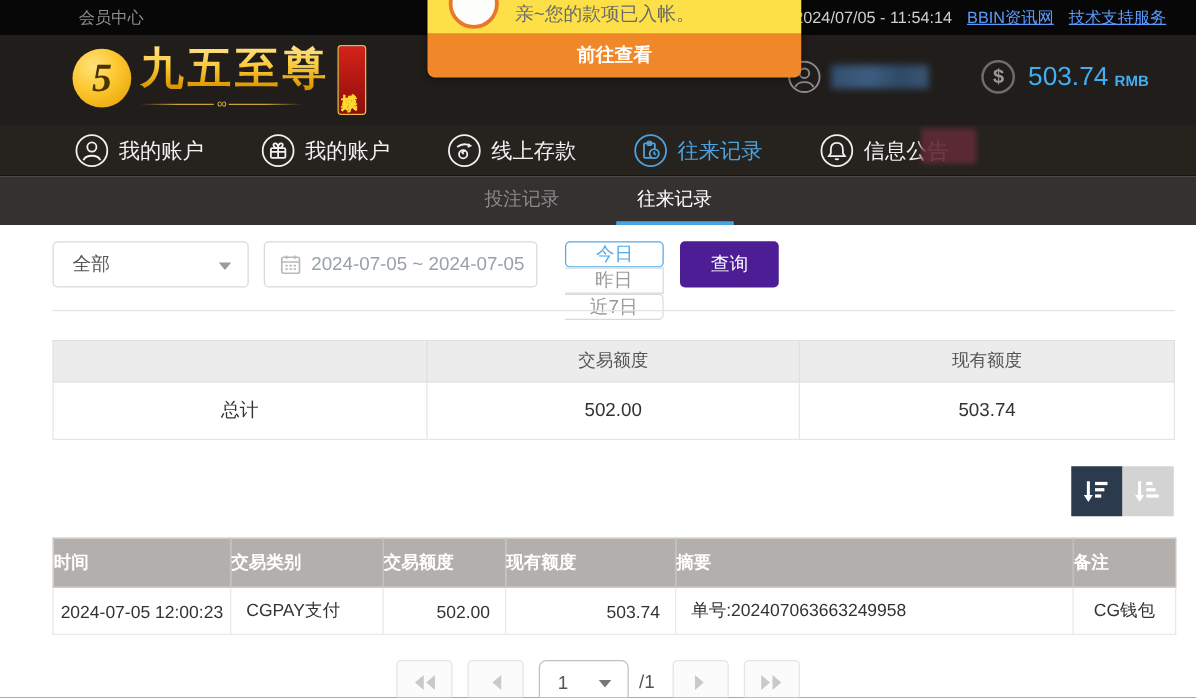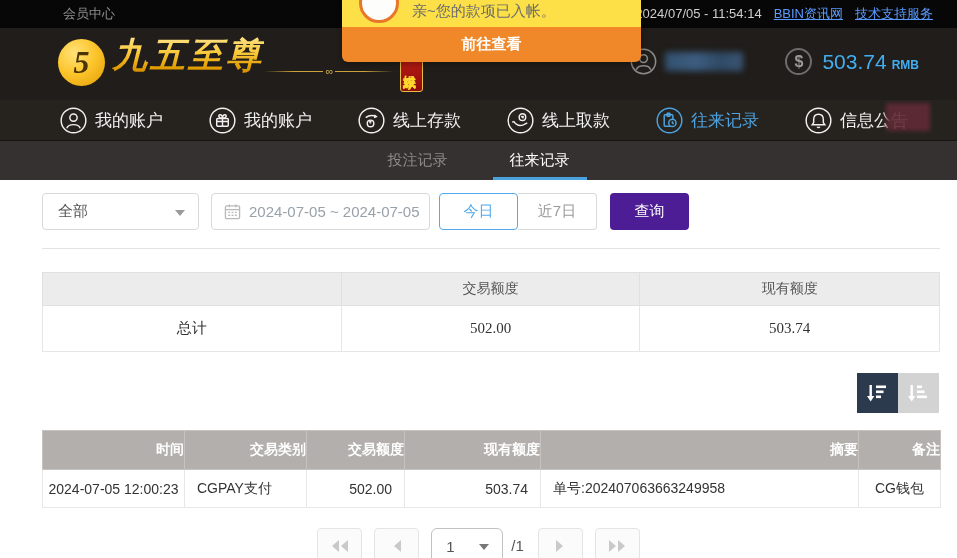--- a/index.html
+++ b/index.html
@@ -17,21 +17,21 @@
   .tb-link:first-of-type { }
 
   
   .header { position:absolute; top:28px; left:0; width:957px; height:72px; background:#201d1a; }
   .logo { position:absolute; left:58px; top:5px; display:flex; align-items:flex-start; cursor:pointer; }
   .logo-circle { width:47px; height:47px; border-radius:50%; margin-top:6px;
                  background:radial-gradient(circle at 35% 30%, #ffe27a 0%, #fdc62e 45%, #e09c00 100%);
                  display:flex; align-items:center; justify-content:center;
                  font-size:32px; font-weight:bold; font-style:italic; color:#4a3405;
                  font-family:"Liberation Serif","DejaVu Serif",serif; }
-  .logo-main { margin-left:7px; display:flex; align-items:flex-end;font-style:italic; }
+  .logo-main { margin-left:7px; display:flex; flex-direction:column; align-items:flex-start; }
   .logo-text { font-size:35px; font-weight:bold; letter-spacing:3px; line-height:44px;
                background:linear-gradient(180deg,#ffe79a 0%,#fbc93a 45%,#e09b00 80%,#c77f00 100%);
                -webkit-background-clip:text; background-clip:text; color:transparent; }
   .logo-flourish { width:130px; height:12px; display:flex; align-items:center; justify-content:center; }
   .fl-line { flex:1; height:1px; background:linear-gradient(90deg,transparent,#caa23a,#caa23a); }
   .fl-line.r { background:linear-gradient(90deg,#caa23a,#caa23a,transparent); }
   .fl-mid { color:#d8b04a; font-size:11px; line-height:10px; padding:0 3px; letter-spacing:-1px; }
   .logo-badge { margin-left:6px; margin-top:3px; width:23px; height:56px; border-radius:3px;
                 background:linear-gradient(180deg,#d42318,#8f0d0b); border:1px solid #e8bc4a;
                 color:#ffd92e; font-size:13px; font-weight:bold; line-height:17px;
@@ -78,46 +78,46 @@
   .content { position:absolute; top:180px; left:0; width:957px; bottom:0; background:#fff;padding-left:20px; }
 
   .filters { position:absolute; top:13px; left:42px; height:37px; display:flex; align-items:stretch; }
   .select { position:relative; width:157px; border:1px solid #d9d9d9; border-radius:4px; background:#fff;
             display:flex; align-items:center; padding-left:15px; color:#555; font-size:15px; cursor:pointer; }
   .caret { position:absolute; right:13px; top:50%; margin-top:-2px; width:0; height:0;
            border-left:5px solid transparent; border-right:5px solid transparent; border-top:6px solid #9b9b9b; }
   .datebox { width:219px; margin-left:12px; border:1px solid #d9d9d9; border-radius:4px; background:#fff;
              display:flex; align-items:center; padding-left:12px; color:#98a2aa; font-size:15px; cursor:pointer; }
   .datebox svg { margin-right:8px; }
-  .quick-group { display:flex; margin-left:9px; }
+  .quick-group { display:flex; margin-left:22px;flex-direction:column; }
   .qbtn { width:79px; background:#fff; border:1px solid #d9d9d9; border-left:none; color:#999;
           font-size:15px; cursor:pointer; font-family:inherit; }
   .qbtn:first-child { border-left:1px solid #d9d9d9; border-radius:4px 0 0 4px; }
   .qbtn:last-child { border-radius:0 4px 4px 0; }
   .qbtn.active { border:1px solid #54a9e8; color:#54a9e8; border-radius:4px; }
   .search-btn { width:79px; margin-left:13px; background:#4c1d95; border:none; border-radius:4px;
                 color:#fff; font-size:15px; cursor:pointer; font-family:inherit; }
 
   .divider { position:absolute; top:68px; left:42px; width:898px; height:1px; background:#e3e3e3; }
 
   table { border-collapse:collapse; }
   .summary { position:absolute; top:92px; left:42px; width:898px; }
   .summary th { height:33px; background:#ececec; border:1px solid #e2e0de; color:#555;
                 font-size:14px; font-weight:normal; text-align:center; }
   .summary td { height:46px; background:#fff; border:1px solid #e8e6e4; color:#333;
-                font-size:15px; text-align:center;font-family:Liberation Serif, serif; }
+                font-size:15px; text-align:center; }
 
   .sort-btns { position:absolute; top:193px; right:18px; display:flex; }
   .sort-btn { width:41px; height:40px; border:none; cursor:pointer; display:flex; align-items:center; justify-content:center; }
   .sort-btn.dark { background:#2b3b4d; }
   .sort-btn.light { background:#d3d3d3; }
 
   .records { position:absolute; top:250px; left:42px; width:898px; table-layout:fixed; }
   .records th { height:39px; background:#b2afac; border:1px solid #c5c2bf; color:#fff;
-                font-size:14px; font-weight:bold; text-align:right; }
+                font-size:14px; font-weight:bold; text-align:left; }
   .records td { height:38px; background:#fff; border:1px solid #e8e8e8; color:#333; font-size:14px;
                 padding:0 12px; white-space:nowrap; overflow:hidden; }
   .records td.c { text-align:center; padding:0 4px; }
   .records td.r { text-align:right; }
   .records td.l { text-align:left; }
 
   .pagination { position:absolute; top:348px; left:0; width:957px; display:flex;
                 justify-content:center; align-items:flex-start; }
   .pg-btn { width:45px; height:36px; background:#fbfbfb; border:1px solid #e4e4e4; border-radius:4px;
             margin:0 6px; cursor:pointer; display:flex; align-items:center; justify-content:center; }
@@ -197,30 +197,20 @@
     <div class="nav-item">
       <span class="nav-ic">
         <svg width="27" height="27" viewBox="0 0 28 28" fill="none" stroke="#f1f1f1" stroke-width="1.5">
           <circle cx="14" cy="14" r="12.8"></circle>
             <circle cx="13" cy="17" r="3.4"></circle>
           <path d="M11.5 15.8 l3-2 M13 17 v-1.2 M8 11 q5-4 11-1 M17 8.5 l2 1.5 -2.3 1"></path>
         </svg>
       </span>
       <span>线上存款</span>
     </div>
-    <div class="nav-item">
-      <span class="nav-ic">
-        <svg width="27" height="27" viewBox="0 0 28 28" fill="none" stroke="#f1f1f1" stroke-width="1.5">
-          <circle cx="14" cy="14" r="12.8"></circle>
-            <circle cx="16" cy="10.5" r="3.4"></circle>
-          <path d="M14.8 9.5 l2.4 2 M16 10.5 l1.2-1 M7 15 q4 6 10 3.5 l4-2 M7 15 l-1.5 1"></path>
-        </svg>
-      </span>
-      <span>线上取款</span>
-    </div>
     <div class="nav-item active">
       <span class="nav-ic">
         <svg width="27" height="27" viewBox="0 0 28 28" fill="none" stroke="#4da3e0" stroke-width="1.5">
           <circle cx="14" cy="14" r="12.8"></circle>
             <rect x="8.5" y="8" width="9" height="12" rx="1"></rect>
           <rect x="11.5" y="6.5" width="3" height="3" rx="0.5"></rect>
           <circle cx="17" cy="16.5" r="3.8" fill="#26231f"></circle>
           <path d="M17 14.8 v1.7 l1.3 1"></path>
         </svg>
       </span>
@@ -253,20 +243,21 @@
       </div>
       <div class="datebox">
         <svg width="17" height="17" viewBox="0 0 18 18" fill="none" stroke="#b9b9b9" stroke-width="1.4">
           <rect x="1.5" y="3" width="15" height="13.5" rx="1.5"></rect>
           <path d="M1.5 7 h15 M5.5 1.5 v3 M12.5 1.5 v3 M4.5 10 h2 M8 10 h2 M11.5 10 h2 M4.5 13 h2 M8 13 h2 M11.5 13 h2"></path>
         </svg>
         <span>2024-07-05 ~ 2024-07-05</span>
       </div>
       <div class="quick-group">
         <button class="qbtn active">今日</button>
+        <button class="qbtn">昨日</button>
         <button class="qbtn">近7日</button>
       </div>
       <button class="search-btn">查询</button>
     </div>
 
     <div class="divider"></div>
 
     <table class="summary">
       <tbody>
           <tr>

